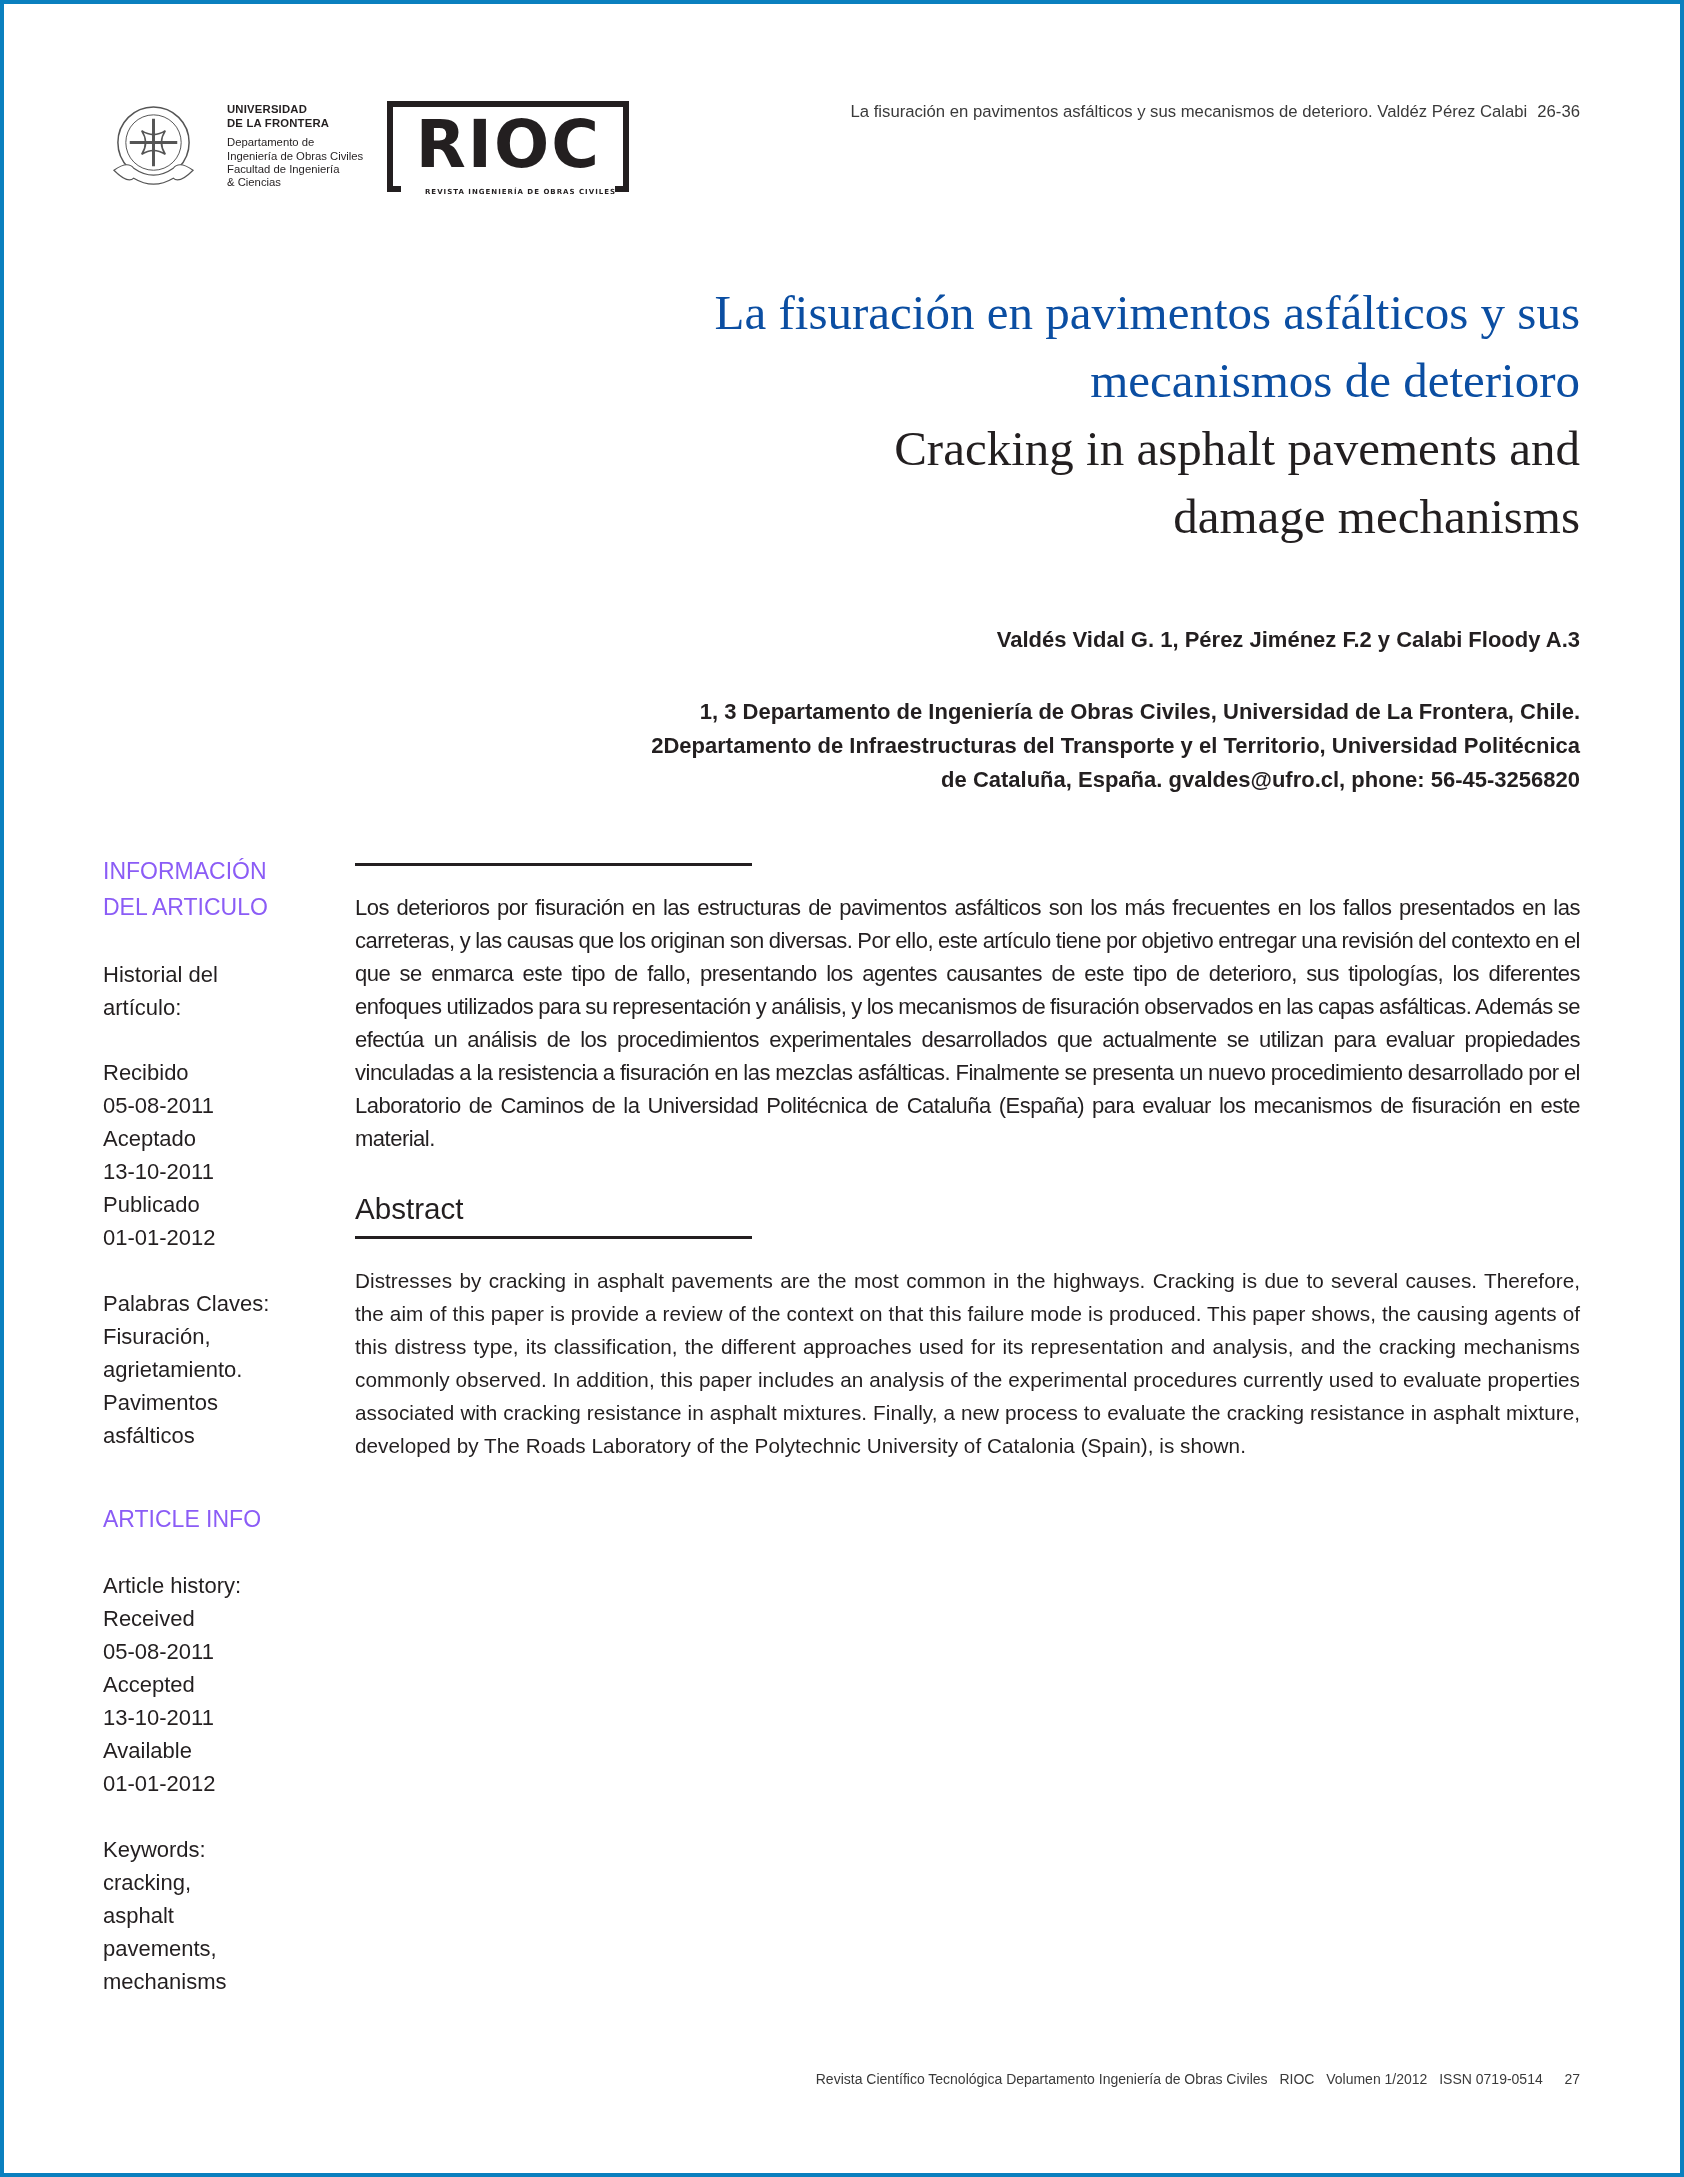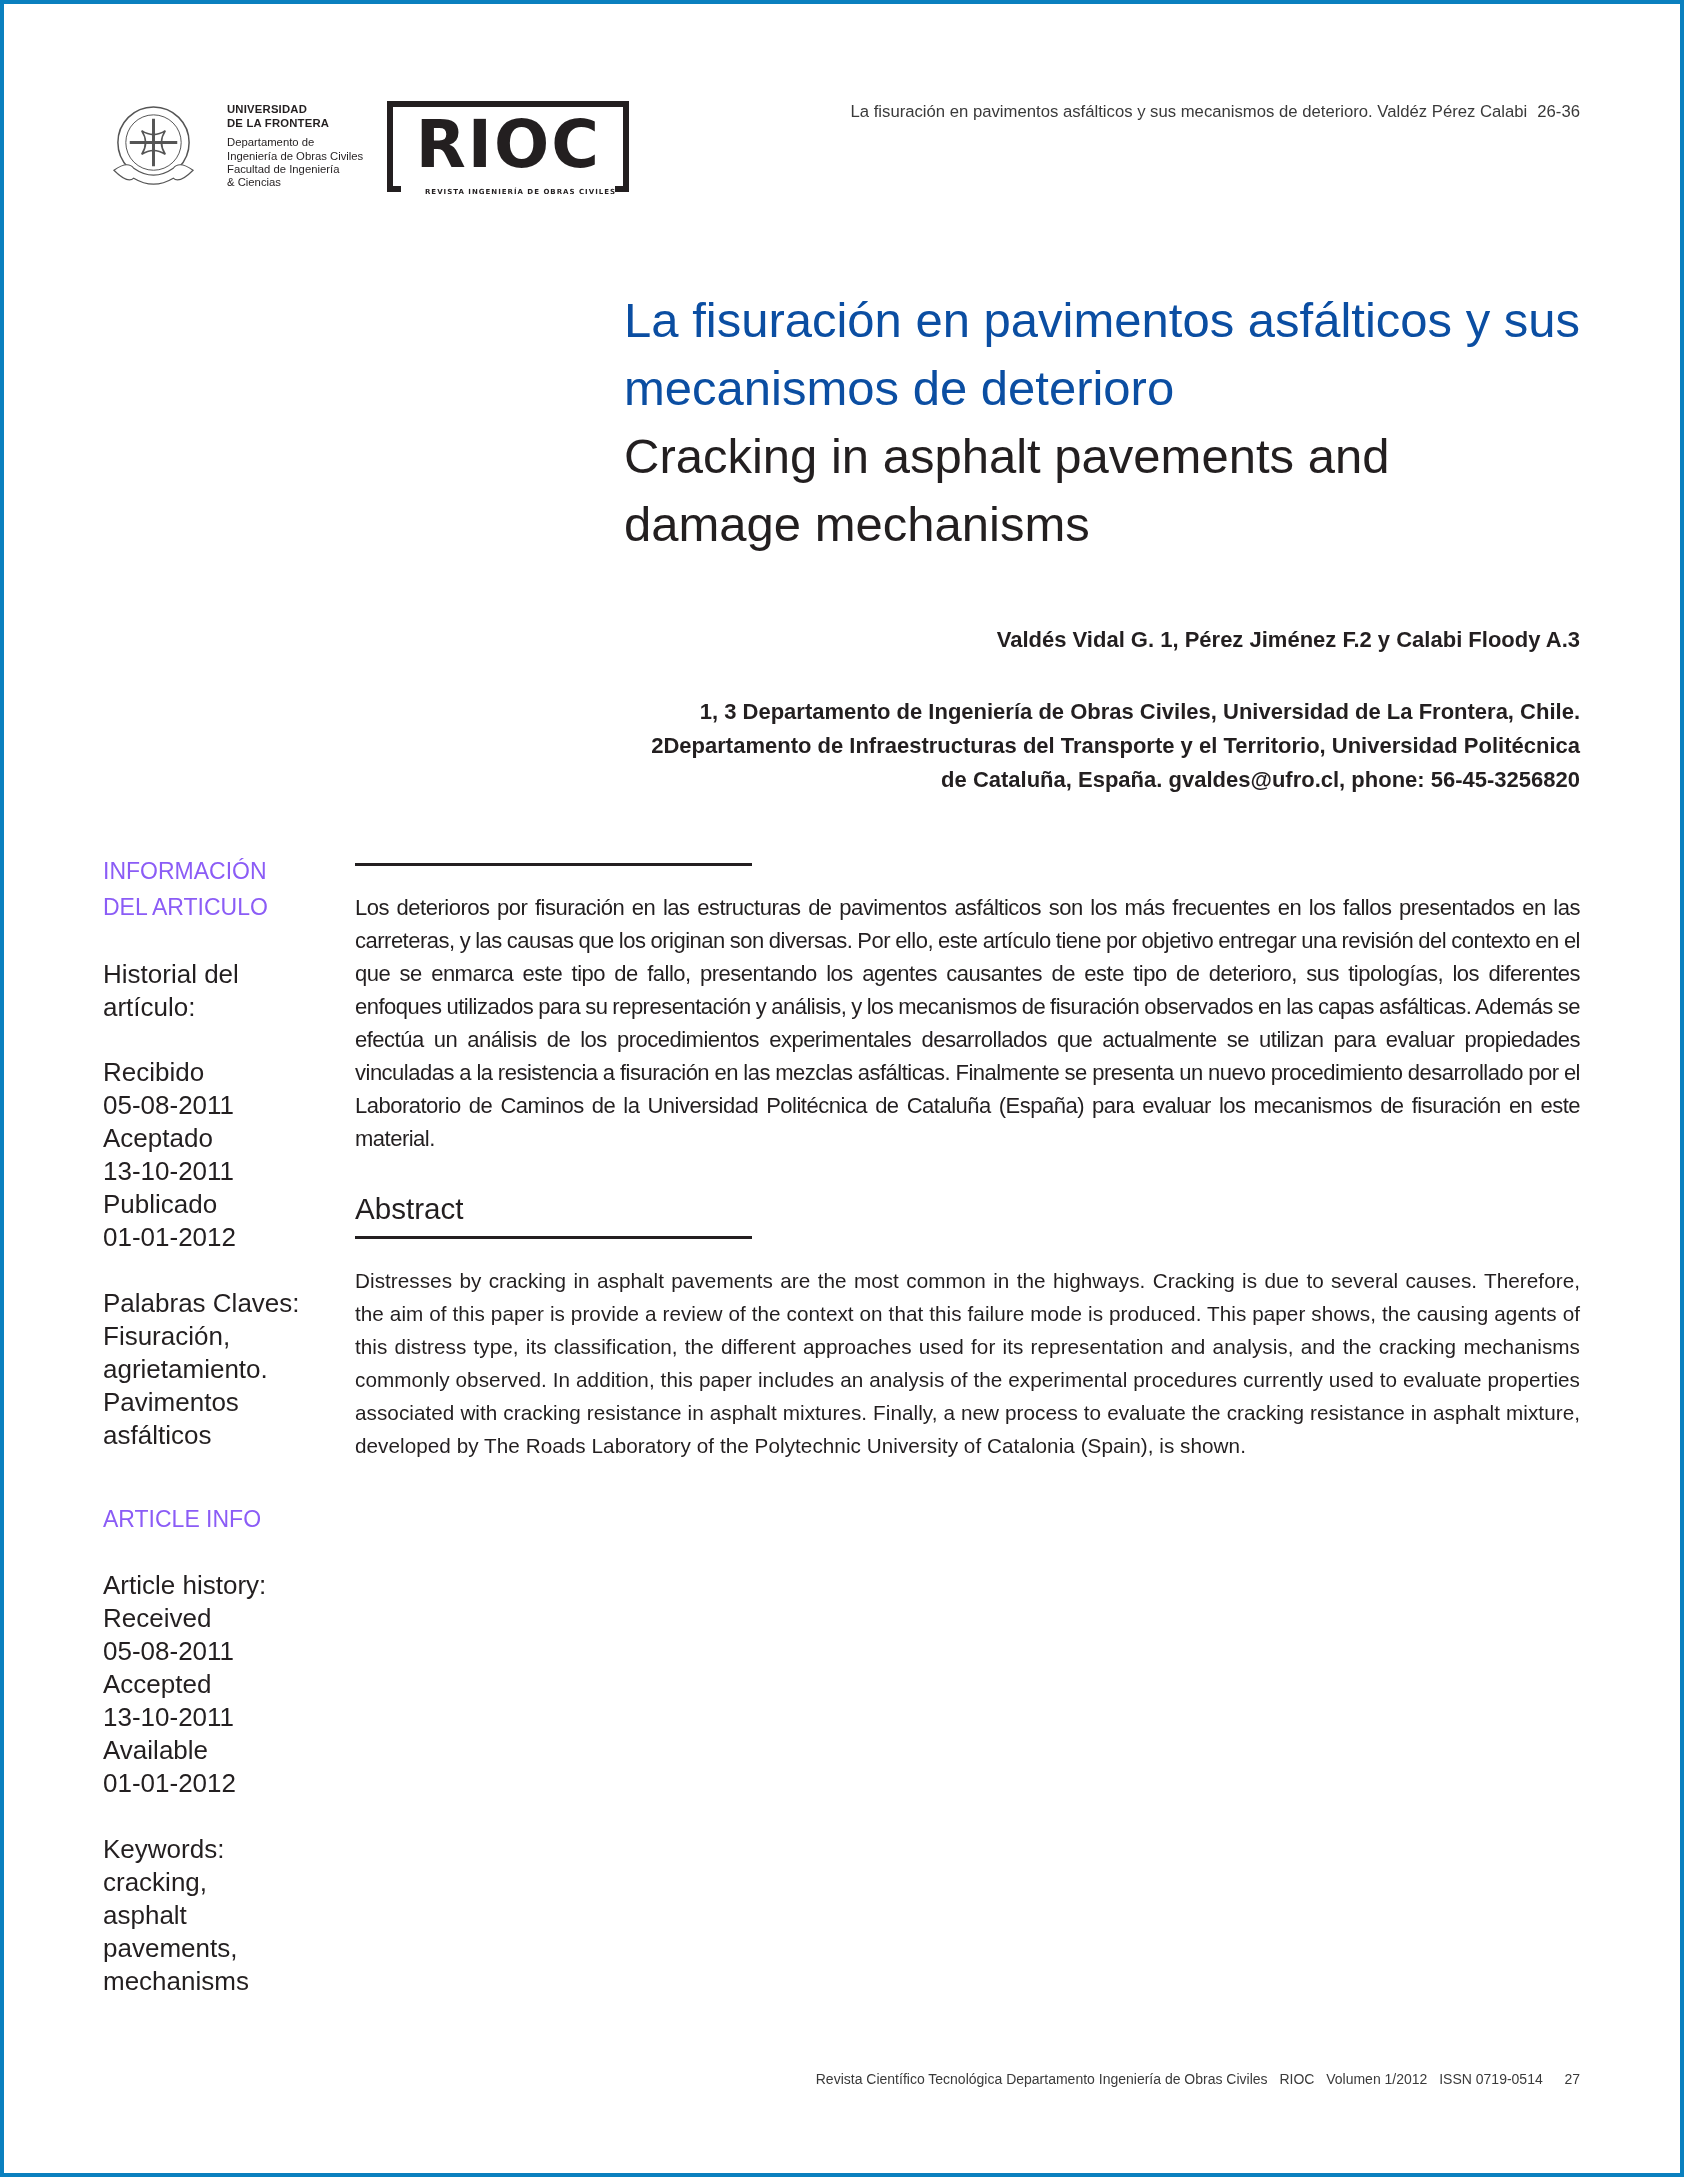--- a/index.html
+++ b/index.html
@@ -19,32 +19,32 @@
   .rioc-frame-right { position: absolute; right: 0; top: 0; width: 5.9px; height: 91px; background: #231f20; }
   .rioc-frame-bl { position: absolute; left: 0; bottom: 3.9px; width: 13.8px; height: 5.9px; background: #231f20; }
   .rioc-frame-br { position: absolute; right: 0; bottom: 3.9px; width: 13.8px; height: 5.9px; background: #231f20; }
   .rioc-word { position: absolute; left: 15.8px; top: 3.9px; width: 211px; text-align: center; font-family: "DejaVu Sans", sans-serif; font-weight: bold; font-size: 65px; line-height: 79px; letter-spacing: 2px; color: #231f20; }
   .rioc-sub { position: absolute; left: 30px; bottom: 0; width: 207px; text-align: center; font-family: "DejaVu Sans", sans-serif; font-weight: bold; font-size: 7px; letter-spacing: 1px; color: #231f20; white-space: nowrap; }
 
   .running-head { position: absolute; right: 104px; top: 102px; font-family: "Liberation Sans", sans-serif; font-size: 16.7px; color: #3a3a3a; white-space: nowrap; }
   .running-head .pages { margin-left: 10px; }
 
   
-  .titles { position: absolute; right: 104px; top: 286px; font-family: Liberation Sans, sans-serif; }
+  .titles { position: absolute; right: 104px; top: 279px; text-align: right; font-family: Liberation Serif, serif; }
   .title-es { color: #0b4ea2; font-size: 49px; line-height: 68px; font-weight: normal; }
   .title-en { color: #231f20; font-size: 49px; line-height: 68px; font-weight: normal; }
 
   .authors { position: absolute; right: 104px; top: 627px; font-family: "Liberation Sans", sans-serif; font-size: 22px; font-weight: bold; color: #231f20; text-align: right; white-space: nowrap; }
   .affil { position: absolute; right: 104px; top: 695px; font-family: "Liberation Sans", sans-serif; font-size: 22px; font-weight: bold; color: #231f20; text-align: right; line-height: 34px; }
   .affil div { white-space: nowrap; }
 
   
   .sidebar { position: absolute; left: 103px; top: 853px; width: 197px; font-family: "Liberation Sans", sans-serif; }
   .side-heading { color: #8b5cf6; font-size: 23px; line-height: 36px; }
-  .side-text { color: #231f20; font-size: 26px; line-height: 33px; }
+  .side-text { color: #231f20; font-size: 22px; line-height: 33px; }
   .gap-s { height: 32.5px; }
   .gap-l { height: 49px; }
 
   
   .main { position: absolute; left: 355px; top: 857px; width: 1225px; font-family: "Liberation Sans", sans-serif; }
   .section-title { font-size: 29.6px; color: #231f20; line-height: 43px; }
   .section-rule { width: 397px; height: 3px; background: #231f20; margin-top: 5.9px; }
   .abstract-es { margin-top: 25.6px; font-size: 22px; line-height: 33px; text-align: justify; color: #231f20; letter-spacing: -0.5px; word-spacing: -1px; }
   .abstract-en { margin-top: 25.6px; font-size: 20.7px; line-height: 33px; text-align: justify; color: #231f20; letter-spacing: 0.05px; }
   .sec2 { margin-top: 31.5px; }

